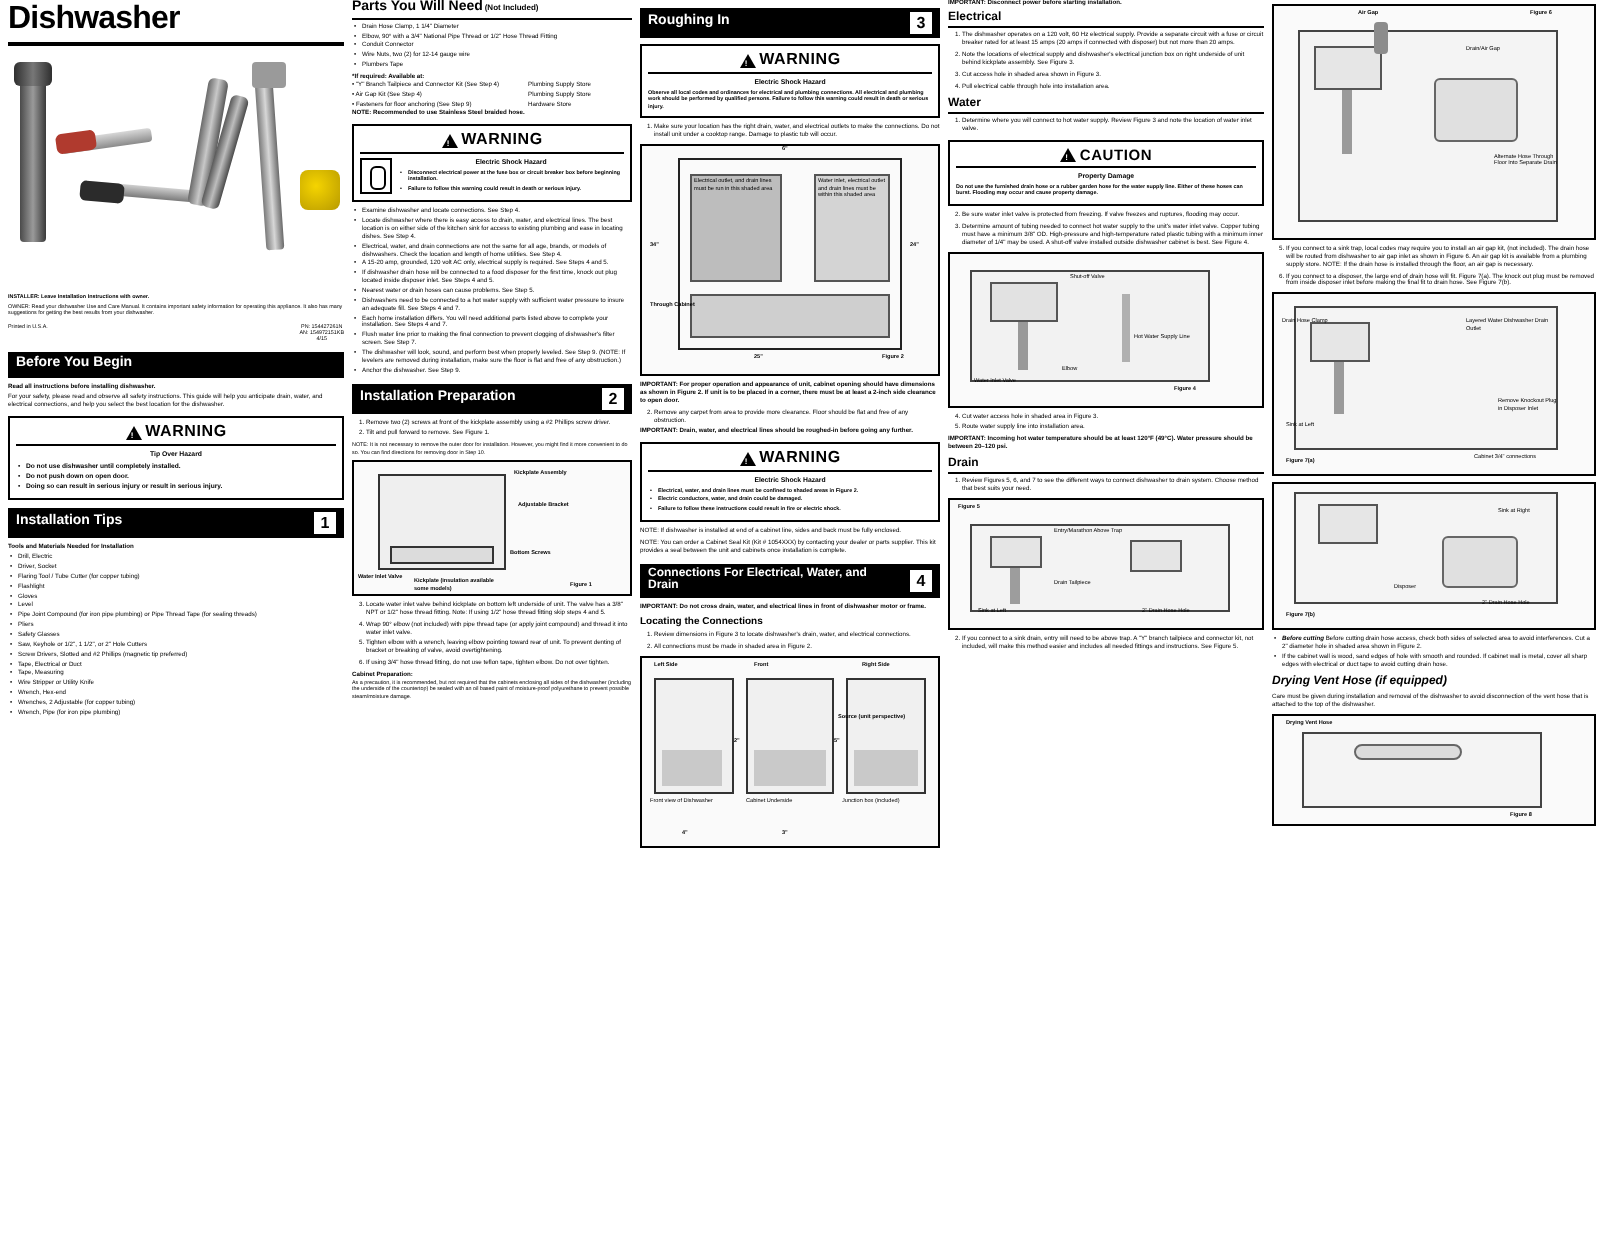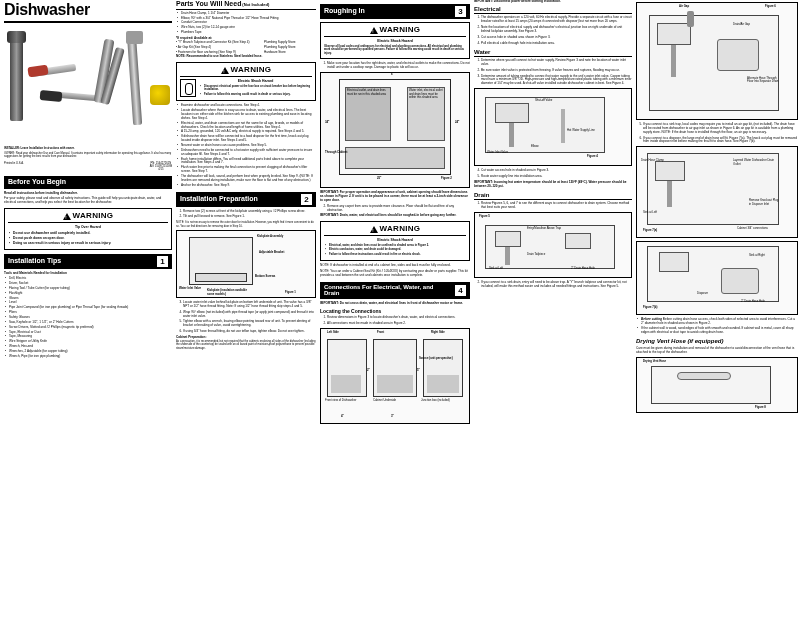--- a/index.html
+++ b/index.html
@@ -367,20 +367,28 @@
       <li>Note the locations of electrical supply and dishwasher's electrical junction box on right underside of unit behind kickplate assembly. See Figure 3.</li>
       <li>Cut access hole in shaded area shown in Figure 3.</li>
       <li>Pull electrical cable through hole into installation area.</li>
     </ol>
 
     <div class="b" style="font-size:6px;border-bottom:1px solid #000;margin:3px 0 2px 0;">Water</div>
     <ol class="num sm">
       <li>Determine where you will connect to hot water supply. Review Figure 3 and note the location of water inlet valve.</li>
     </ol>
 
+    <div class="warn caution">
+      <div class="warn-hd">
+        <div class="tri"></div>
+        <span class="wtxt">CAUTION</span>
+      </div>
+      <div class="warn-sub">Property Damage</div>
+      <p class="b tiny">Do not use the furnished drain hose or a rubber garden hose for the water supply line. Either of these hoses can burst. Flooding may occur and cause property damage.</p>
+    </div>
 
     <ol class="num sm" start="2">
       <li>Be sure water inlet valve is protected from freezing. If valve freezes and ruptures, flooding may occur.</li>
       <li>Determine amount of tubing needed to connect hot water supply to the unit's water inlet valve. Copper tubing must have a minimum 3/8" OD.  High-pressure and high-temperature rated plastic tubing with a minimum inner diameter of 1/4" may be used. A shut-off valve installed outside dishwasher cabinet is best. See Figure 4.</li>
     </ol>
 
     <div class="fig" style="height:78px;">
       <div style="position:absolute;left:10px;top:8px;width:120px;height:56px;border:0.8px solid #444;background:#f2f2f2;"></div>
       <div style="position:absolute;left:20px;top:14px;width:34px;height:20px;border:0.7px solid #555;background:#e2e2e2;"></div>
       <div style="position:absolute;left:34px;top:34px;width:5px;height:24px;background:#999;"></div>

